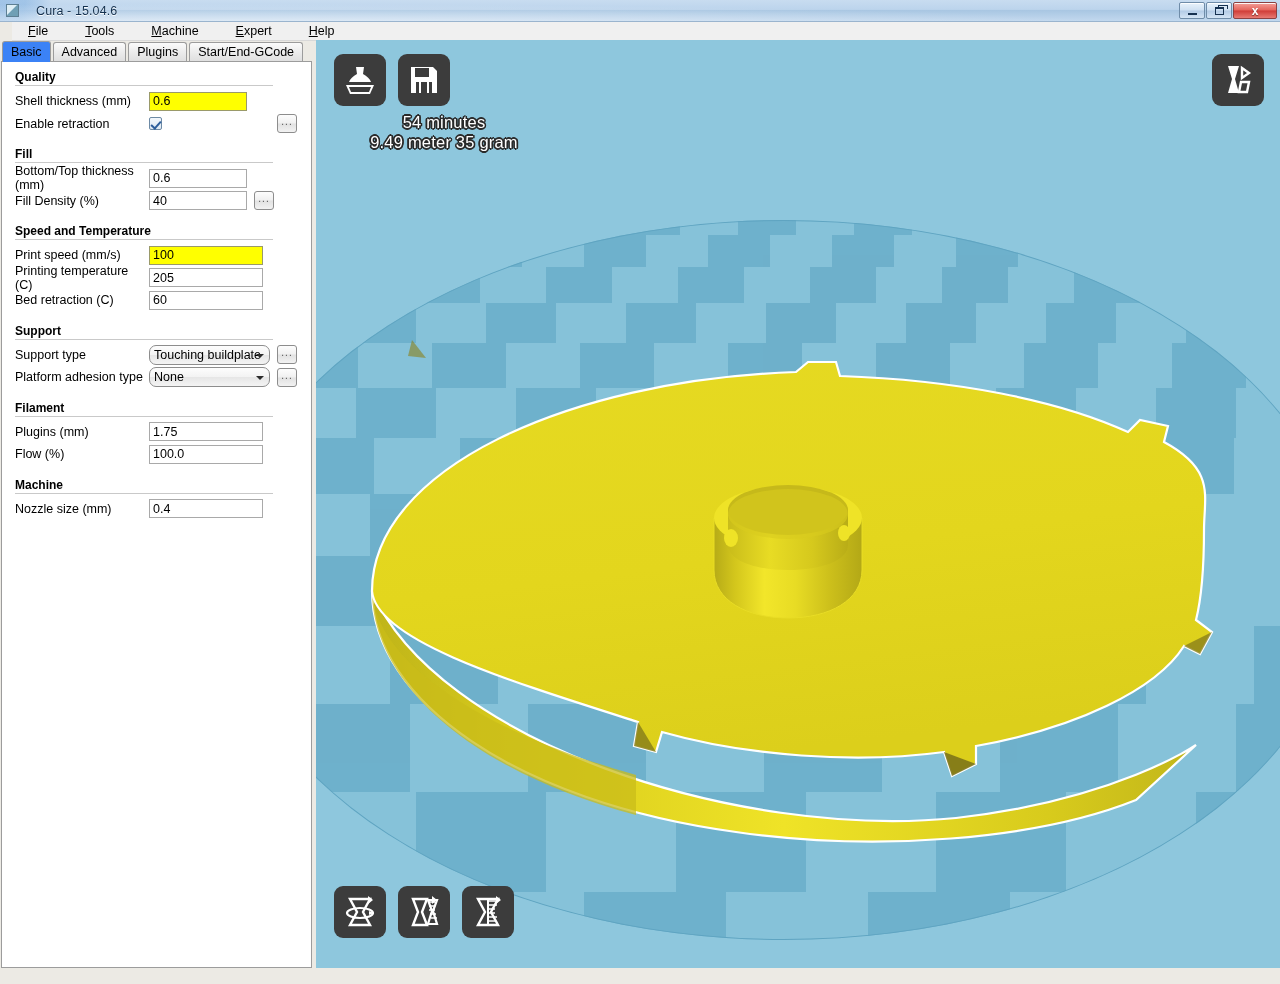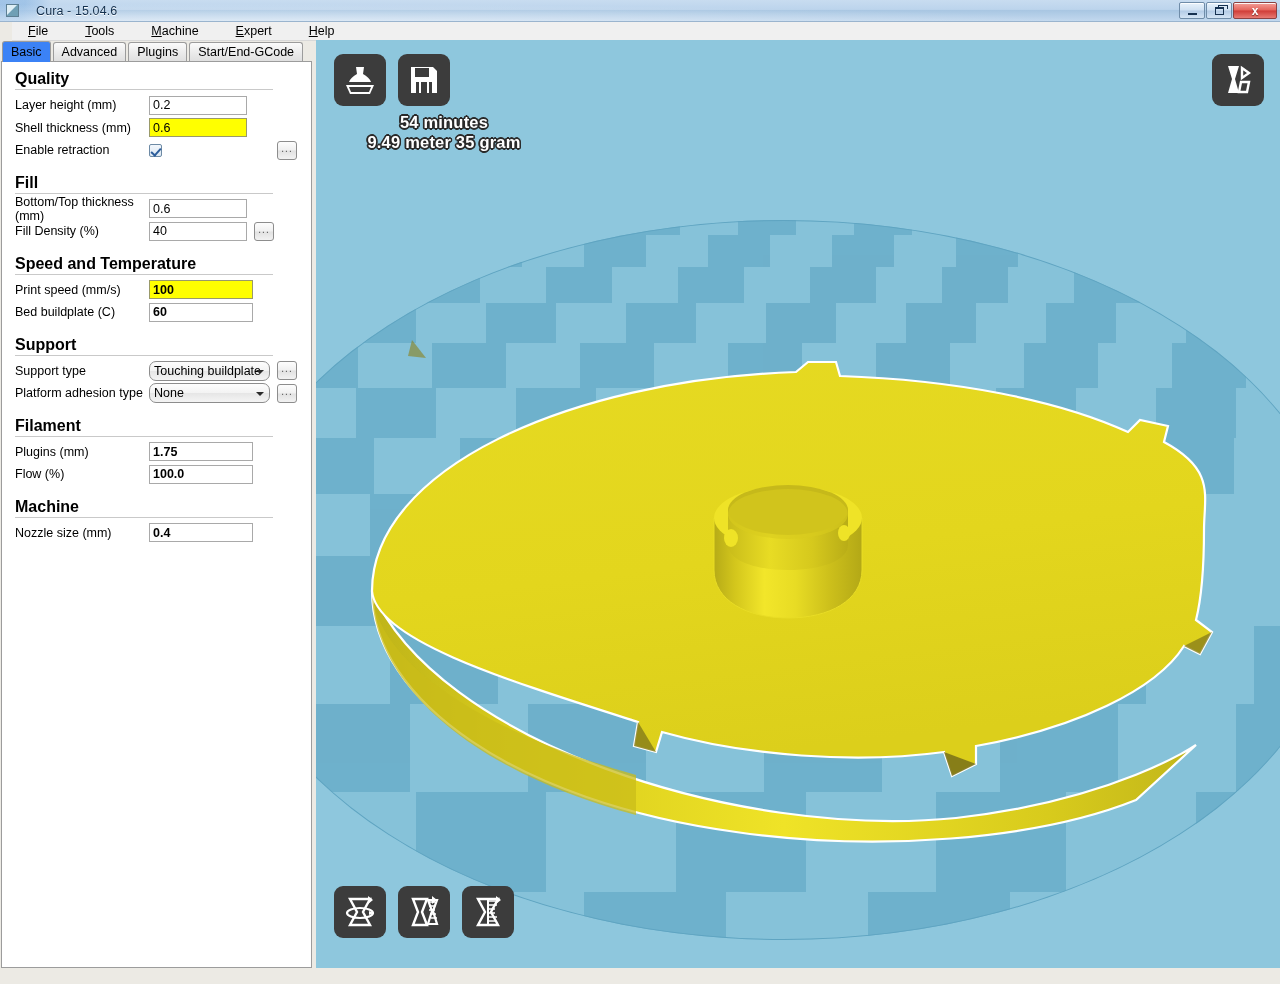--- a/index.html
+++ b/index.html
@@ -91,38 +91,38 @@
 
   
   #panel {
     position: absolute; left: 1px; top: 61px; width: 311px; height: 907px;
     background: #ffffff; border: 1px solid #9c9c9c;
     overflow: hidden;
   }
   #panel-inner { padding: 8px 0 0 0; }
 
   .sect-title {
-    font-size: 16px; font-weight: bold; color: #000;
+    font-size: 12px; font-weight: bold; color: #000;
     margin: 0 0 1px 13px;
   }
   .sect-rule {
     height: 1px; background: #c9c9c9; margin: 0 38px 4px 13px;
   }
   .sect-gap { height: 12px; }
 
   .row { height: 22.5px; display: flex; align-items: center; padding-left: 13px; }
   .lbl { font-size: 12.5px; color: #000; width: 134px; flex: none; }
 
   .field {
     height: 19px; border: 1px solid #a9a9a9; background: #fff;
     font-size: 12.5px; color: #000; line-height: 17px; padding: 0 3px;
     font-family: "Liberation Sans", sans-serif;
   }
   .field.w-narrow { width: 98px; }
-  .field.w-wide   { width: 104px; font-weight: bold; }
+  .field.w-wide   { width: 114px; }
   .field.hl { background: #ffff00; border-color: #9a9a6a; }
 
   .dots {
     width: 20px; height: 19px; margin-left: 7px; flex: none;
     border: 1px solid #8d8d8d; border-radius: 3px;
     background: linear-gradient(to bottom, #fdfdfd 0%, #f0f0f0 48%, #e1e1e1 52%, #f2f2f2 100%);
     font-size: 10px; color: #555; line-height: 13px; text-align: center;
     letter-spacing: 1px;
   }
 
@@ -160,21 +160,21 @@
     position: absolute; left: 0; top: 0; width: 964px; height: 944px;
   }
 
   .tbtn {
     position: absolute; width: 52px; height: 52px; border-radius: 9px;
     background: #3c3c3c; display: flex; align-items: center; justify-content: center;
   }
 
   #print-info {
     position: absolute; left: 18px; top: 72px; width: 220px;
-    text-align: center; font-size: 16.5px; font-weight: bold; line-height: 20px;
+    text-align: center; font-size: 16.5px; font-weight: normal; line-height: 20px;
     color: #ffffff; letter-spacing: .2px;
     text-shadow:
       -1.4px -1.4px 0 #2a2a2a, 1.4px -1.4px 0 #2a2a2a,
       -1.4px  1.4px 0 #2a2a2a, 1.4px  1.4px 0 #2a2a2a,
        0 -1.6px 0 #2a2a2a, 0 1.6px 0 #2a2a2a,
       -1.6px 0 0 #2a2a2a, 1.6px 0 0 #2a2a2a;
   }
   #print-info div { white-space: nowrap; }
 
   #bottom-strip {
@@ -214,24 +214,20 @@
     <div class="tab">Advanced</div>
     <div class="tab">Plugins</div>
     <div class="tab">Start/End-GCode</div>
   </div>
 
 <div id="panel">
   <div id="panel-inner">
       <div class="sect-title">Quality</div>
       <div class="sect-rule"></div>
       <div class="row">
-        <div class="lbl">Layer height (mm)</div>
-        <input type="text" class="field w-narrow" value="0.2" style="">
-      </div>
-      <div class="row">
         <div class="lbl">Shell thickness (mm)</div>
         <input type="text" class="field w-narrow hl" value="0.6" style="">
       </div>
       <div class="row">
         <div class="lbl">Enable retraction</div>
         <div class="cbox"></div>
         <div class="cbox-spacer"></div>
         <div class="dots">...</div>
       </div>
       <div class="sect-gap"></div>
@@ -247,21 +243,25 @@
         <div class="dots">...</div>
       </div>
       <div class="sect-gap"></div>
       <div class="sect-title">Speed and Temperature</div>
       <div class="sect-rule"></div>
       <div class="row">
         <div class="lbl">Print speed (mm/s)</div>
         <input type="text" class="field w-wide hl" value="100" style="">
       </div>
       <div class="row">
-        <div class="lbl">Bed buildplate (C)</div>
+        <div class="lbl">Printing temperature (C)</div>
+        <input type="text" class="field w-wide" value="205" style="">
+      </div>
+      <div class="row">
+        <div class="lbl">Bed retraction (C)</div>
         <input type="text" class="field w-wide" value="60" style="">
       </div>
       <div class="sect-gap"></div>
       <div class="sect-title">Support</div>
       <div class="sect-rule"></div>
       <div class="row">
         <div class="lbl">Support type</div>
         <div class="ddl"><span>Touching buildplate</span><span class="arrow"></span></div>
         <div class="dots">...</div>
       </div>

